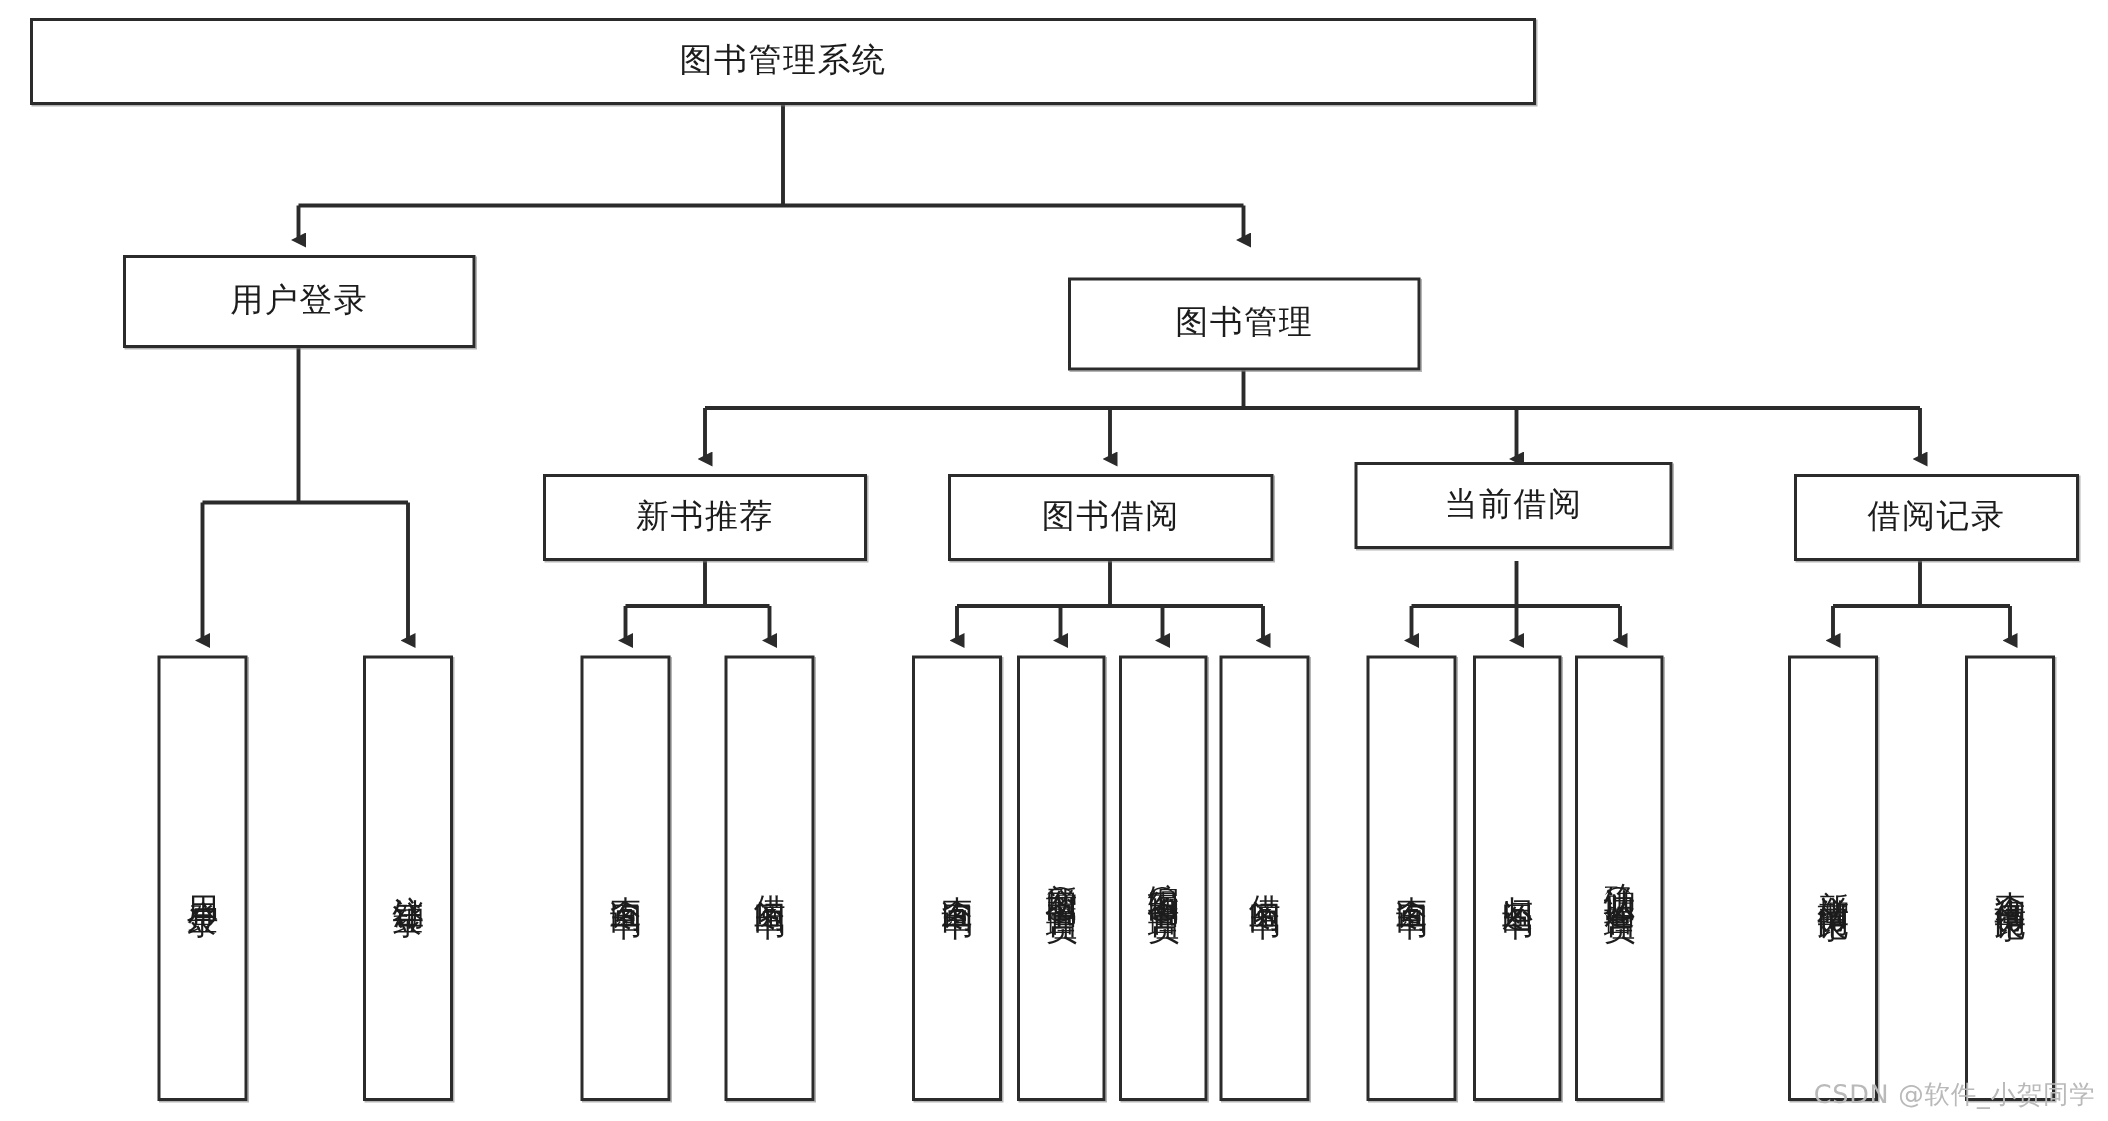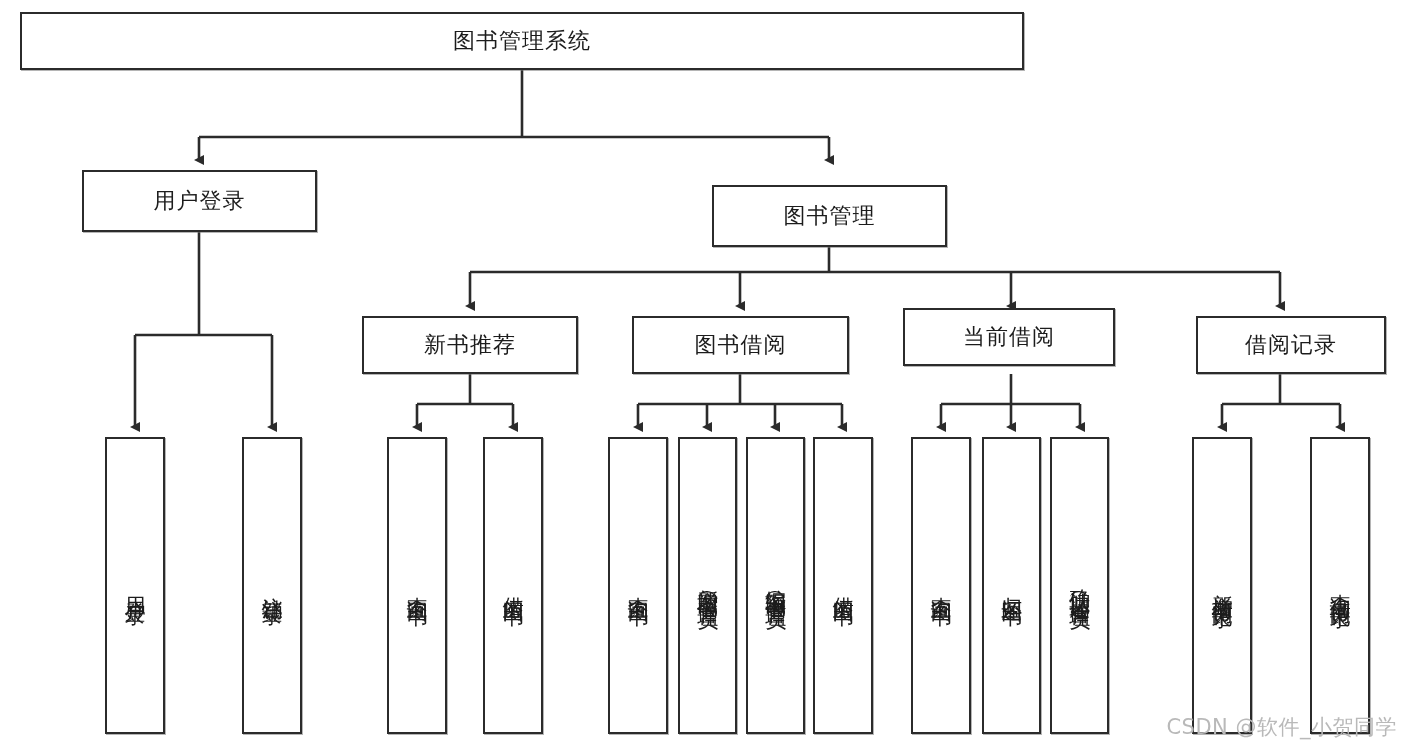--- a/index.html
+++ b/index.html
@@ -54,21 +54,21 @@
   }
   .node.vertical .vtext {
     writing-mode: vertical-rl;
     text-orientation: upright;
     display: block;
   }
   #watermark {
     position: absolute;
     right: 8px;
     bottom: 6px;
-    font-size: 21px;
+    font-size: 17px;
     color: #b9b9b9;
     letter-spacing: 0.5px;
     white-space: nowrap;
     user-select: none;
   }
 </style>
 </head>
 <body>
 
 <div id="diagram-root">

